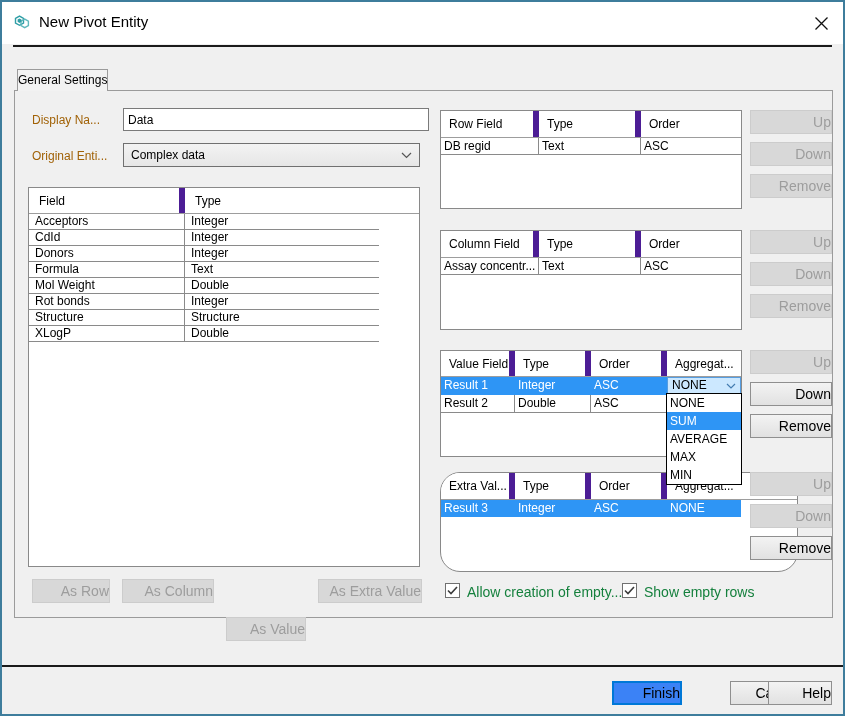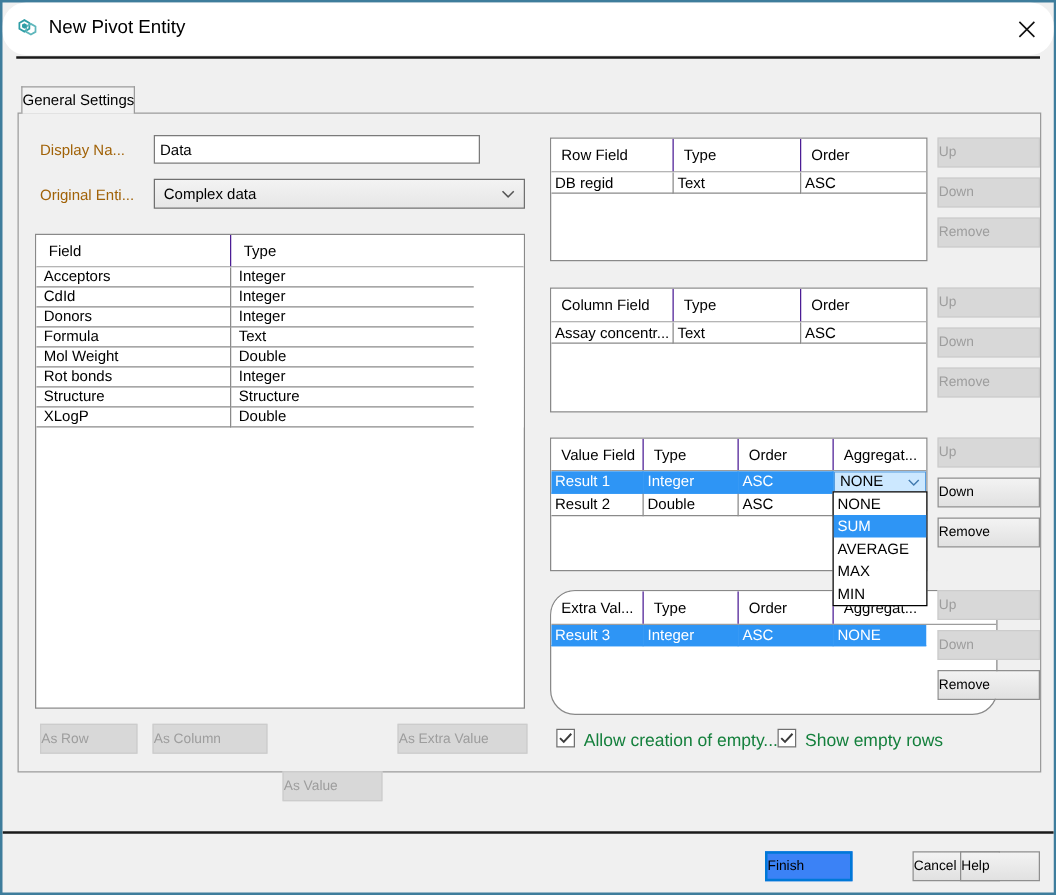--- a/index.html
+++ b/index.html
@@ -1,51 +1,51 @@
 <!DOCTYPE html>
 <html><head>
 <meta charset="utf-8">
 <style>
   * { margin:0; padding:0; box-sizing:border-box; }
   body { font-family:"Liberation Sans", sans-serif; background:#fff; }
   .window { position:relative; width:845px; height:716px; border:2px solid #3e7d9c;
             background:#f0f0f0; overflow:hidden; }
 
   
-  .titlebar { position:absolute; left:0; top:0; width:100%; height:42px; background:#fff;border-radius:19px; }
+  .titlebar { position:absolute; left:0; top:0; width:100%; height:42px; background:#fff; }
   .app-icon { position:absolute; left:10px; top:10px; }
   .title { position:absolute; left:37px; top:0; height:42px; line-height:40px;
            font-size:15px; color:#000; white-space:nowrap; }
   .close-btn { position:absolute; right:12px; top:11px; width:20px; height:20px;
                display:flex; align-items:center; justify-content:center; cursor:pointer; }
 
   .hsep { position:absolute; height:2px; background:#1a1a1a; }
   .hsep.top { left:11px; right:11px; top:43px; }
   .hsep.bottom { left:0; right:0; top:663px; }
 
   
   .tab { position:absolute; left:15px; top:67px; height:22px; padding:0 0;
          background:#f2f2f2; border:1px solid #9b9b9b; border-bottom:none;
          font-size:12px; line-height:20px; z-index:2; }
   .panel { position:absolute; left:12px; top:88px; width:819px; height:528px;
            border:1px solid #9b9b9b; background:#f0f0f0; }
 
   .lbl { position:absolute; font-size:12px; color:#a16207; white-space:nowrap; }
-  .txt-input { position:absolute; left:121px; top:106px; width:261px; height:23px;
+  .txt-input { position:absolute; left:121px; top:106px; width:306px; height:23px;
                border:1px solid #7a7a7a; background:#fff; font-size:12px; padding:0 4px;
                font-family:inherit; }
   .combo { position:absolute; left:121px; top:141px; width:297px; height:24px;
            border:1px solid #707070; background:linear-gradient(#f3f3f3,#e6e6e6);
            font-size:12px; display:flex; align-items:center; padding:0 7px; cursor:default; }
   .combo .chev { margin-left:auto; }
 
   
   .tbl { position:absolute; background:#fff; border:1px solid #898989; overflow:hidden; }
   .thead { display:flex; border-bottom:1px solid #9d9d9d; background:#fff; }
-  .th { font-size:12px; color:#000; border-right:1px solid #4c1d95;
+  .th { font-size:12px; color:#000; border-right:6px solid #4c1d95;
         display:flex; align-items:center; white-space:nowrap; overflow:hidden; }
   .th:last-child { border-right:none; }
   .trow { display:flex; background:#fff; }
   .td { font-size:12px; color:#000; border-right:1px solid #8a8a8a;
         border-bottom:1px solid #8a8a8a; overflow:hidden; white-space:nowrap; }
   .td:last-child { border-right:none; }
   .trow.sel .td { background:#2e95f5; color:#fff;
                   border-right-color:#2e95f5; border-bottom-color:#2e95f5; }
 
   .ft .th { height:25px; padding-left:10px; }
@@ -54,22 +54,22 @@
   .rt .td { height:17px; line-height:16px; padding-left:3px; }
   .vt .th { height:25px; padding-left:8px; }
   .vt .td { height:18px; line-height:17px; padding-left:3px; }
 
   
   .cA1 { width:156px; } .cA2 { width:194px; }
   .cB1 { width:98px; } .cB2 { width:102px; } .cB3 { width:100px; }
   .cC1 { width:74px; } .cC2 { width:76px; } .cC3 { width:76px; } .cC4 { width:74px; }
 
   
-  .btn { position:absolute; height:24px; font-size:11px; font-family:inherit;
-         text-align:left; line-height:22px; }
+  .btn { position:absolute; height:24px; font-size:14px; font-family:inherit;
+         text-align:right; line-height:22px; }
   .btn.on { background:linear-gradient(#f3f3f3,#e1e1e1); border:1px solid #8f8f8f;
             color:#000; cursor:pointer; }
   .btn.off { background:#d8d8d8; border:1px solid #cccccc; color:#9d9d9d; }
   .side { left:748px; width:82px; }
 
   
   .cell-combo { width:100%; height:100%; background:#cce8ff; border:1px solid #569de0;
                 display:flex; align-items:center; padding:0 4px; color:#000; }
   .cell-combo .chev { margin-left:auto; }
   .popup { position:absolute; left:664px; top:391px; width:76px; background:#fff;

